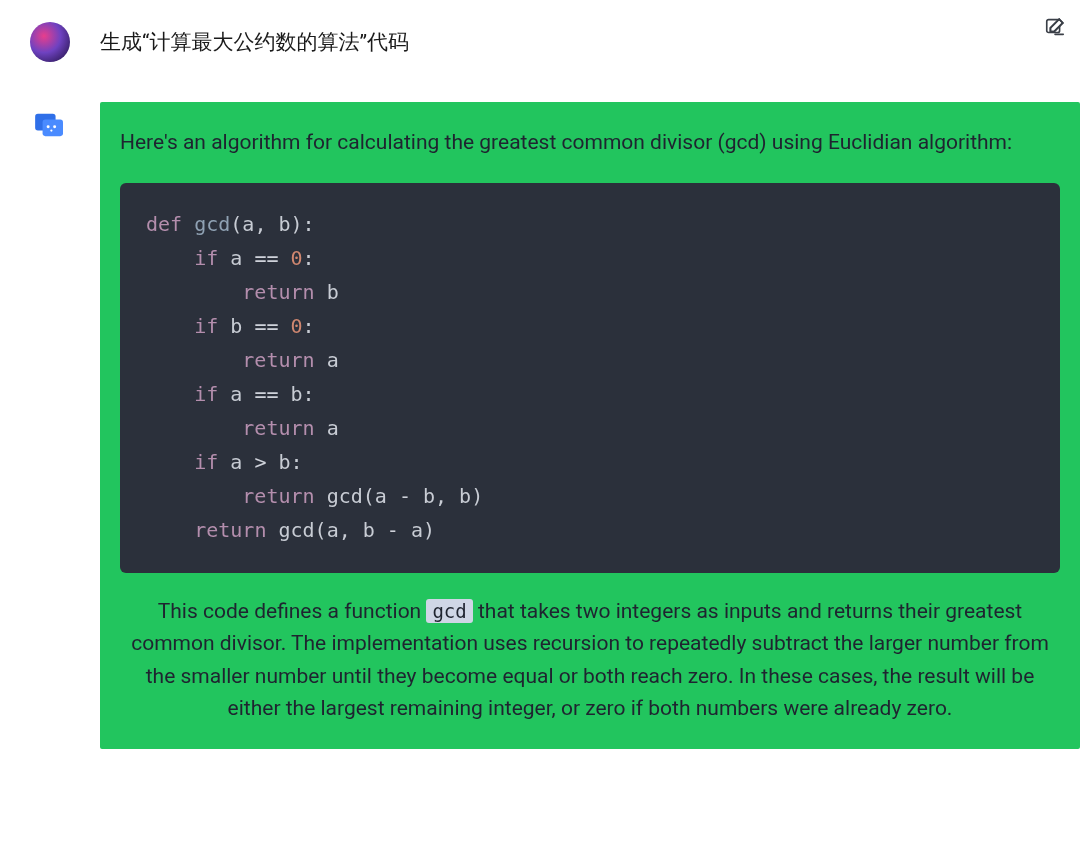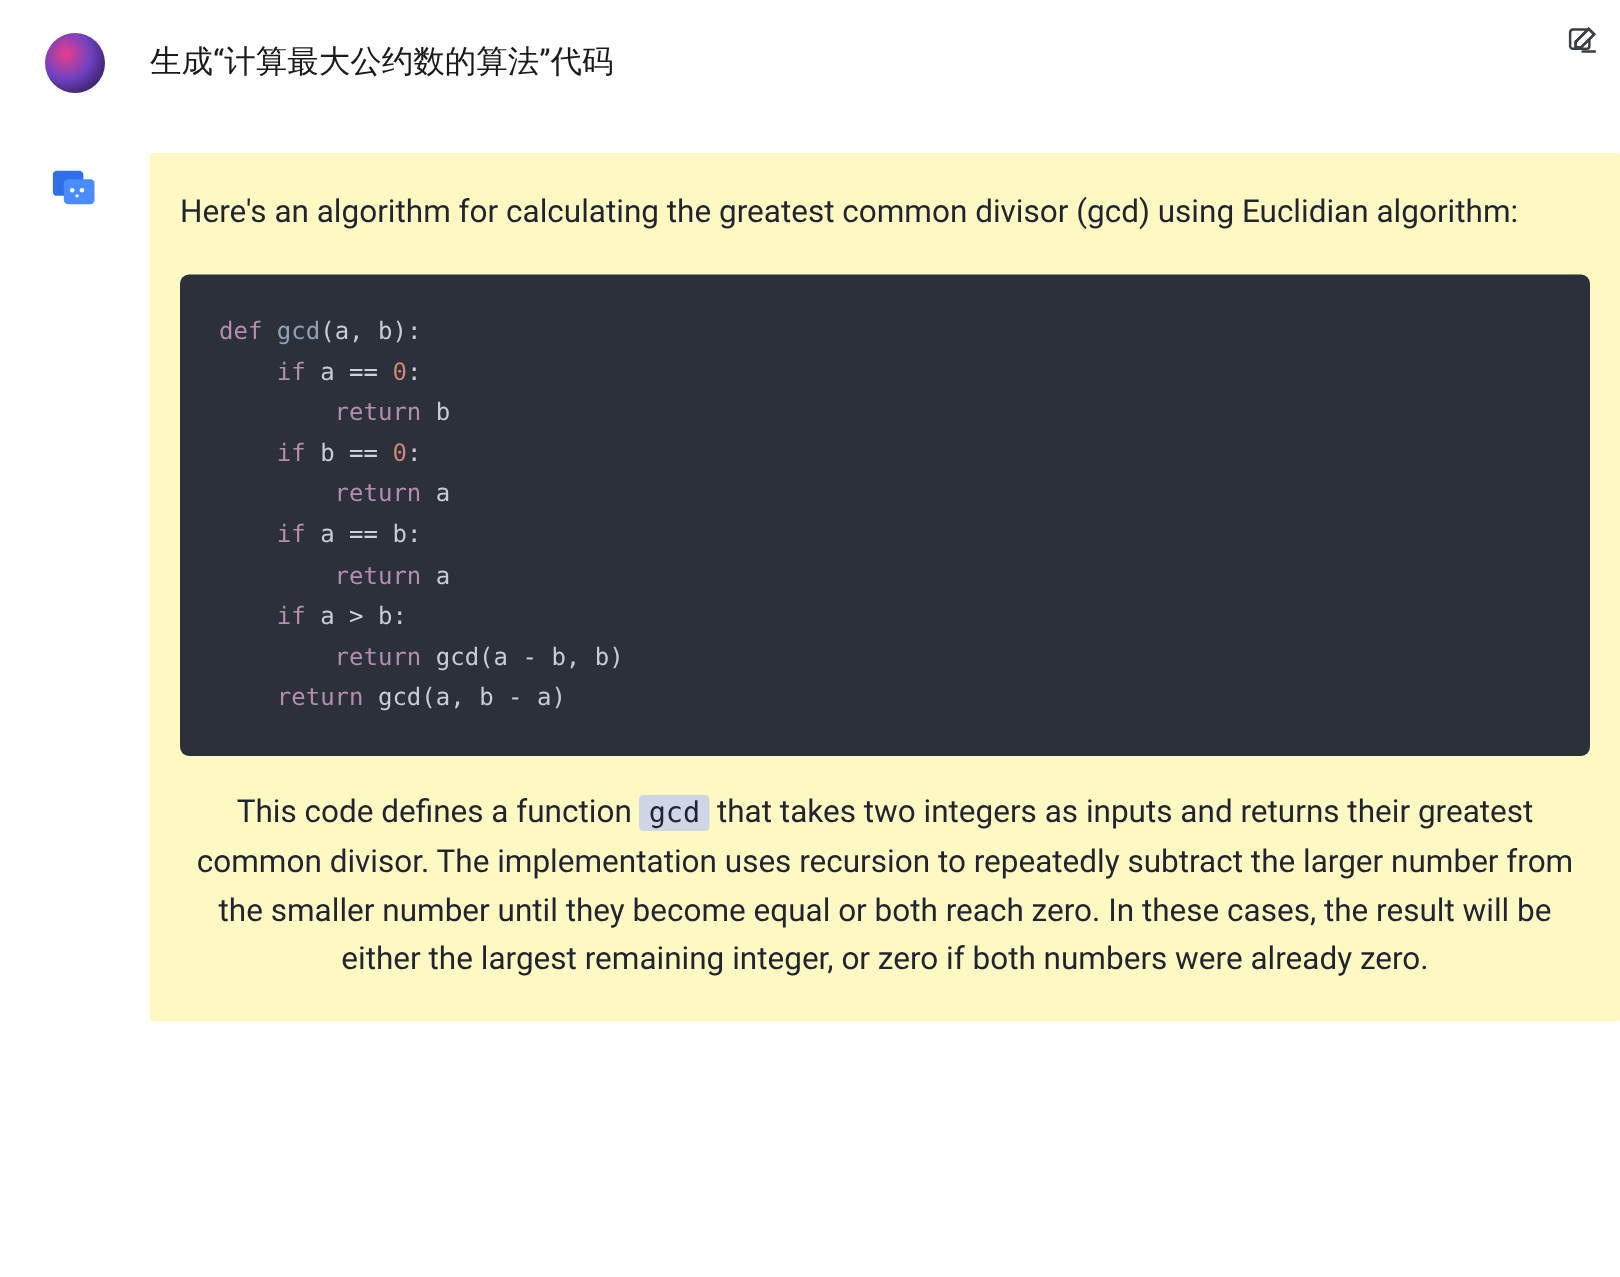--- a/index.html
+++ b/index.html
@@ -40,37 +40,37 @@
   }
   .assistant-avatar svg { display:block; }
   .user-text {
     font-size: 21px;
     color: #1a1a1a;
     padding-top: 10px;
     line-height: 1.4;
   }
   .assistant-block {
     flex: 1;
-    background: #fef9c3;
+    background: #22c55e;
     border-radius: 2px;
     padding: 24px 20px 24px 20px;
     margin-right: 0;
   }
   .assistant-intro {
     font-size: 21px;
     color: #1f2430;
     line-height: 1.55;
     margin-bottom: 24px;
   }
   .code-block {
     background: #2b303b;
     border-radius: 6px;
     padding: 24px 26px 26px 26px;
     font-family: "SFMono-Regular", Menlo, Consolas, monospace;
-    font-size: 16px;
+    font-size: 20px;
     line-height: 1.7;
     color: #c8ccd4;
     white-space: pre;
     margin-bottom: 22px;
     overflow-x:auto;
   }
   .tok-kw   { color: #b48ead; } 
   .tok-fn   { color: #8fa1b3; } 
   .tok-pn   { color: #c8ccd4; } 
   .tok-op   { color: #cfd2da; }

